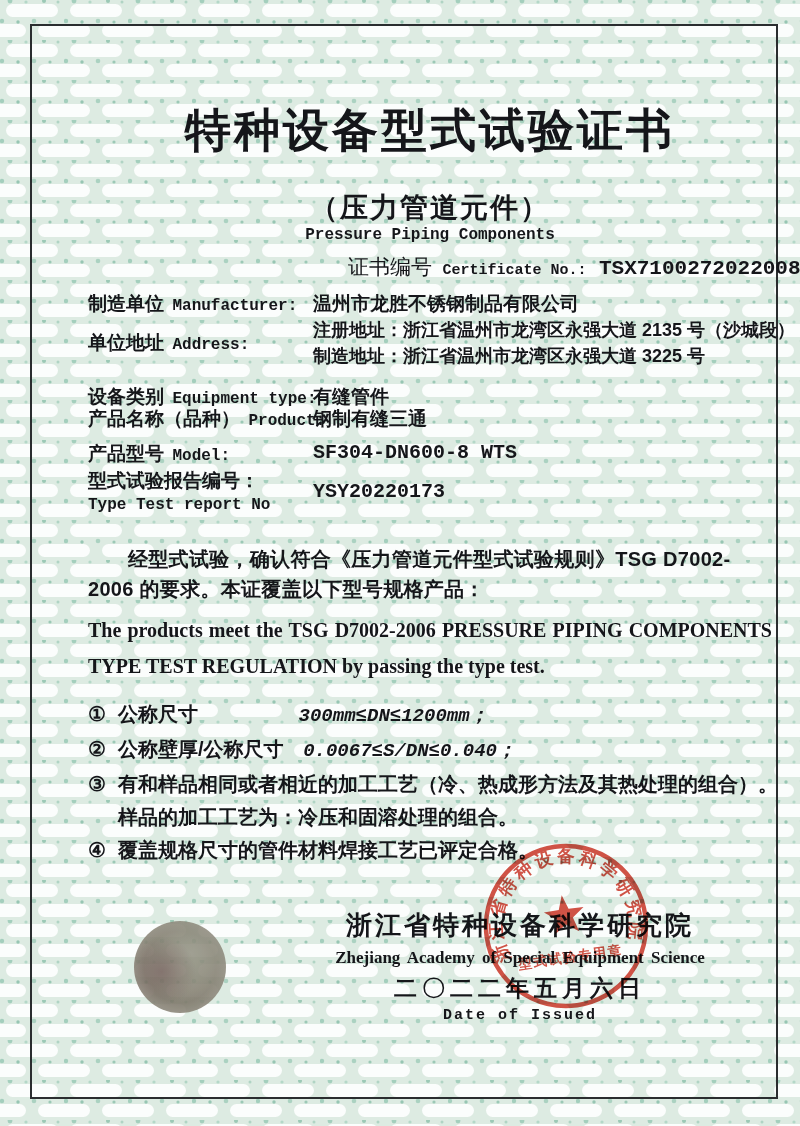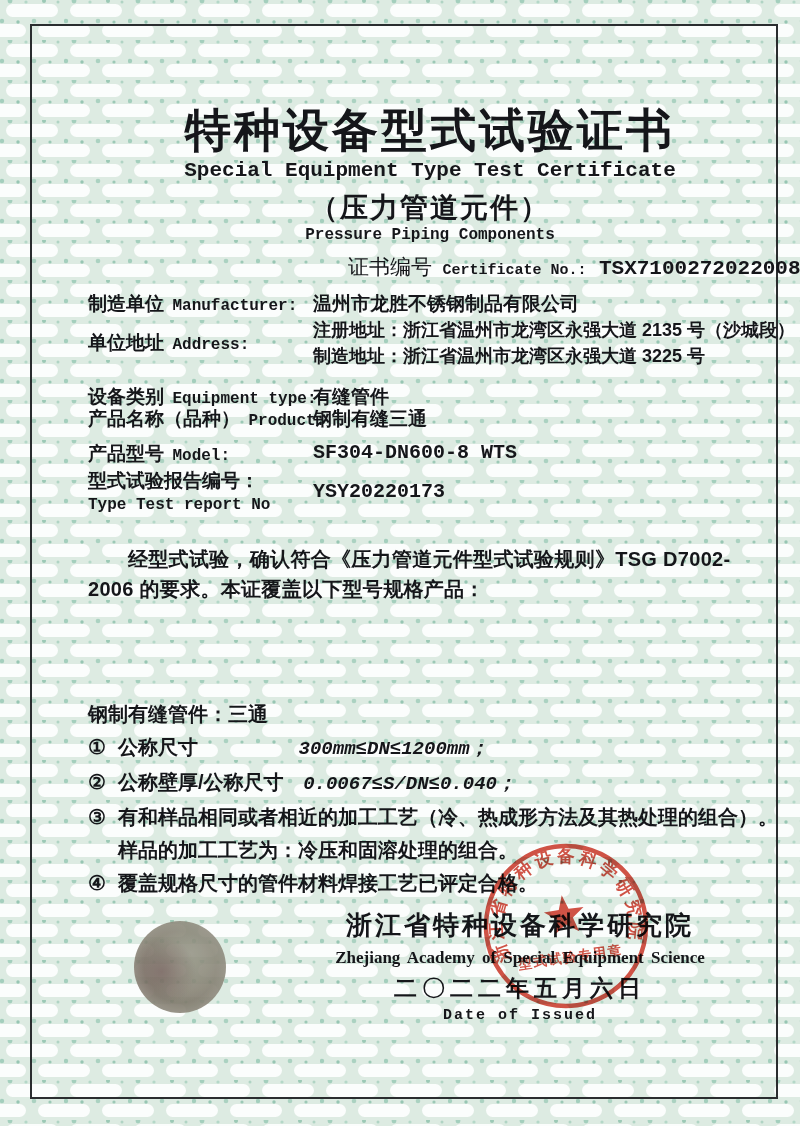--- a/index.html
+++ b/index.html
@@ -102,21 +102,20 @@
       </pattern>
     </defs>
     <rect width="800" height="1126" fill="url(#guilloche)"></rect>
   </svg>
 
   <div class="frame"></div>
 
   <div class="content">
 
     <div class="title-cn">特种设备型式试验证书</div>
-    <div class="title-en">Special Equipment Type Test Certificate</div>
     <div class="sub-cn">（压力管道元件）</div>
     <div class="sub-en">Pressure Piping Components</div>
 
     <div class="cert-line">
       <span class="cn">证书编号</span>
       <span class="en">Certificate No.:</span>
       <span class="val">TSX71002720220081</span>
     </div>
 
     <div class="frow" style="top:291px">
@@ -165,24 +164,24 @@
     <div class="frow" style="top:468px">
       <span class="lab">
         <span class="cjk">型式试验报告编号：</span>
         <span class="l2">Type Test report No</span>
       </span>
       <span class="val mono" style="top:12px">YSY20220173</span>
     </div>
 
     <div class="bodytext">
       <p class="p-cn">经型式试验，确认符合《压力管道元件型式试验规则》TSG D7002-2006 的要求。本证覆盖以下型号规格产品：</p>
+      <p class="p-en-bold">The products meet the TSG D7002-2006 PRESSURE PIPING COMPONENTS TYPE TEST REGULATION by passing the type test.</p>
     </div>
 
     <div class="specs">
-      <div class="spec-head">钢制有缝管件：三通</div>
 
       <div class="spec-item">
         <span class="num">①</span>
         <span>公称尺寸</span>
         <span class="v v1">300mm≤DN≤1200mm；</span>
       </div>
 
       <div class="spec-item">
         <span class="num">②</span>
         <span>公称壁厚/公称尺寸</span>

